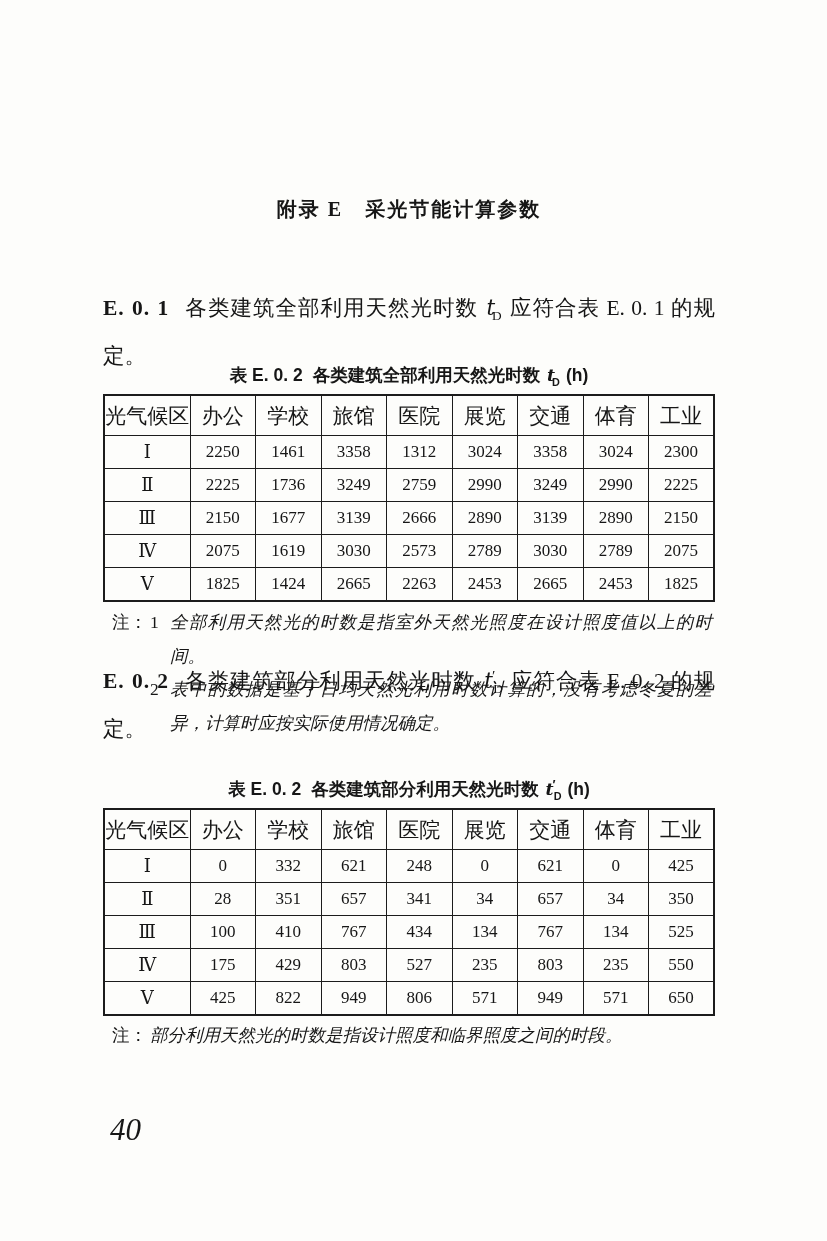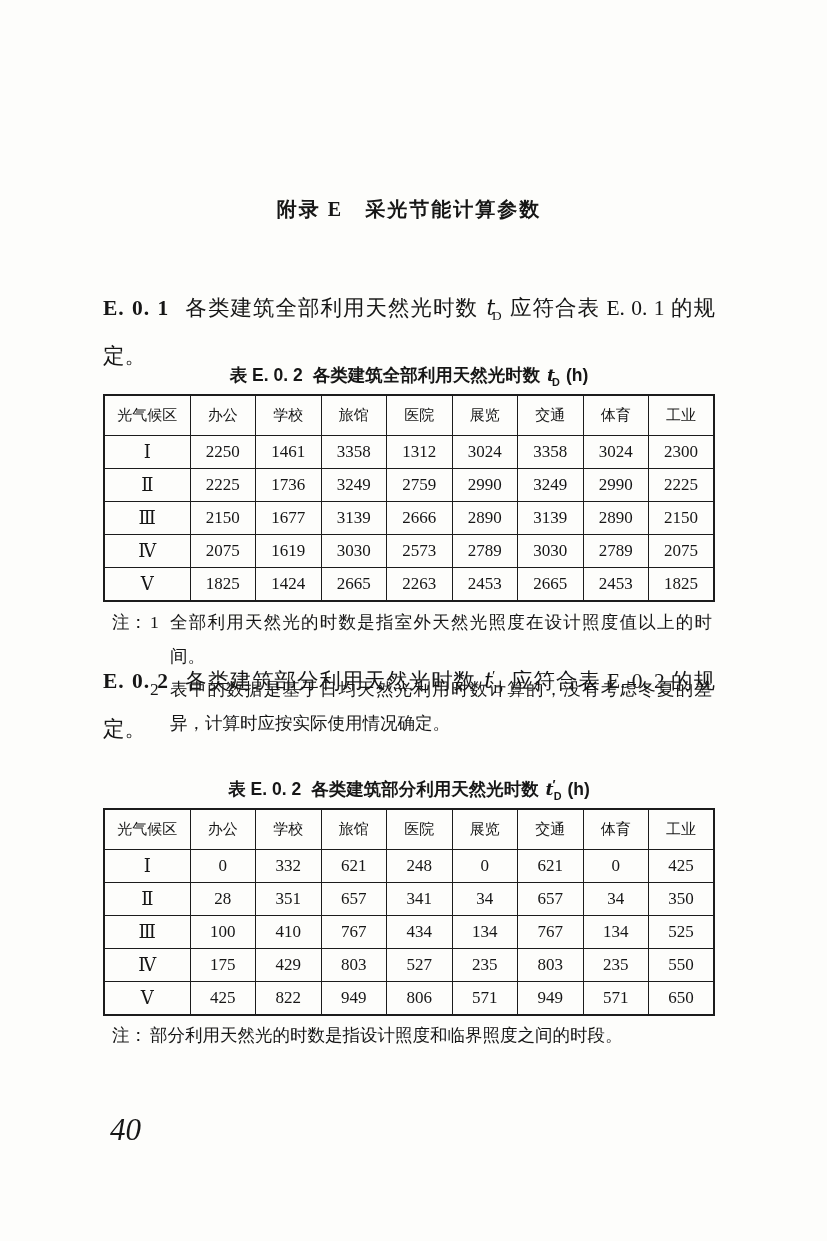--- a/index.html
+++ b/index.html
@@ -54,36 +54,36 @@
     border: 2.5px solid #1c1c1c;
   }
   .table-1 { top: 394px; }
   .table-2 { top: 808px; }
   th, td {
     border: 1.5px solid #1c1c1c;
     text-align: center; vertical-align: middle;
     padding: 0;
     font-weight: normal;
   }
-  th { height: 39px; font-size: 15px; }
+  th { height: 39px; font-size: 21px; }
   td { height: 32px; font-size: 17px; font-family: "Liberation Serif", "DejaVu Serif", serif; }
   col.zone-col { width: 86px; }
   td.zone-cell { font-size: 18px; }
 
   .notes {
     position: absolute; left: 9px; width: 600px;
     font-size: 17.5px; line-height: 33.5px;
     margin: 0;
   }
   .notes-1 { top: 606px; }
   .notes-2 { top: 1019px; }
   .note-line { display: flex; }
   .nlabel { width: 38px; flex: none; }
   .nnum { width: 20px; flex: none; }
-  .ntext { flex: 1; text-align: justify; }
+  .ntext { flex: 1; text-align: justify; font-style: italic; }
 
   .page-number {
     position: absolute; left: 110px; top: 1112px;
     font-style: italic; font-size: 31px;
     font-family: "Liberation Serif", "DejaVu Serif", serif;
   }
 </style>
 </head>
 <body>
 

